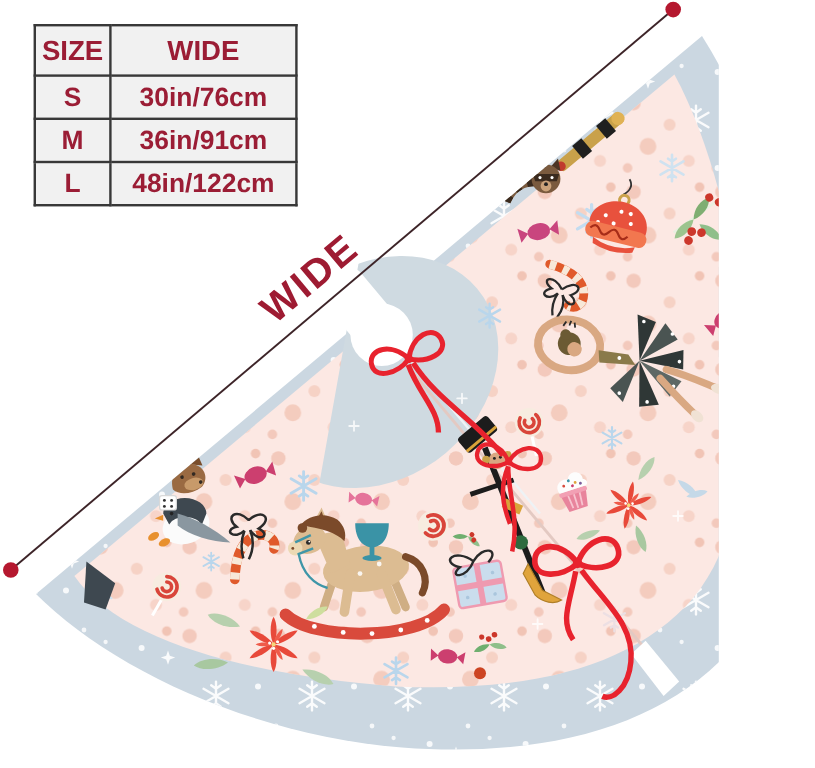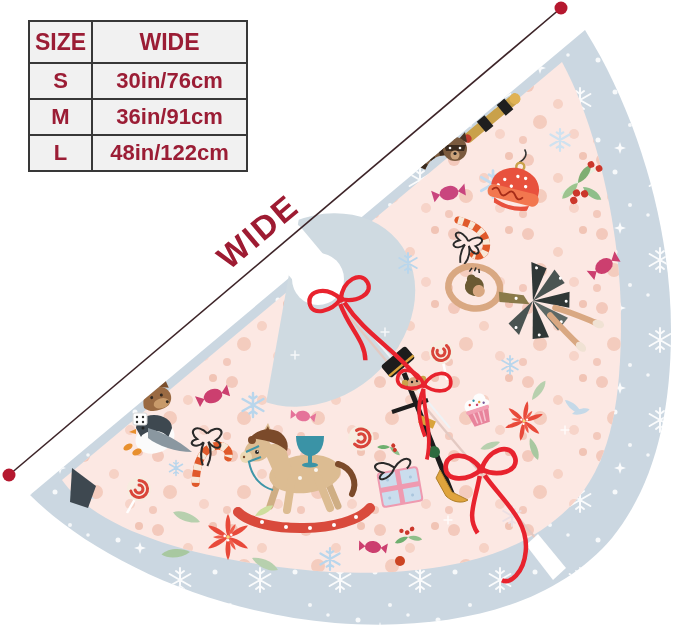--- a/index.html
+++ b/index.html
@@ -1,16 +1,16 @@
 <!DOCTYPE html>
 <html><head>
 <meta charset="utf-8">
 <style>
   html,body{margin:0;padding:0;background:#fff;}
-  .stage{position:relative;width:679px;height:640px;background:#fff;overflow:hidden;
+  .stage{position:relative;width:599px;height:640px;background:#fff;overflow:hidden;
          font-family:"Liberation Sans",sans-serif;}
   .scene{position:absolute;left:0;top:0;}
   table.sizechart{position:absolute;left:28px;top:20px;border-collapse:collapse;
     background:#f1f1f1;z-index:5;}
   table.sizechart th, table.sizechart td{
     border:2px solid #383838;color:#9b1d35;text-align:center;vertical-align:middle;
     font-weight:bold;padding:0;}
   table.sizechart th{font-size:23px;height:40px;}
   table.sizechart td{font-size:22px;height:34px;}
   .col-size{width:61px;}

